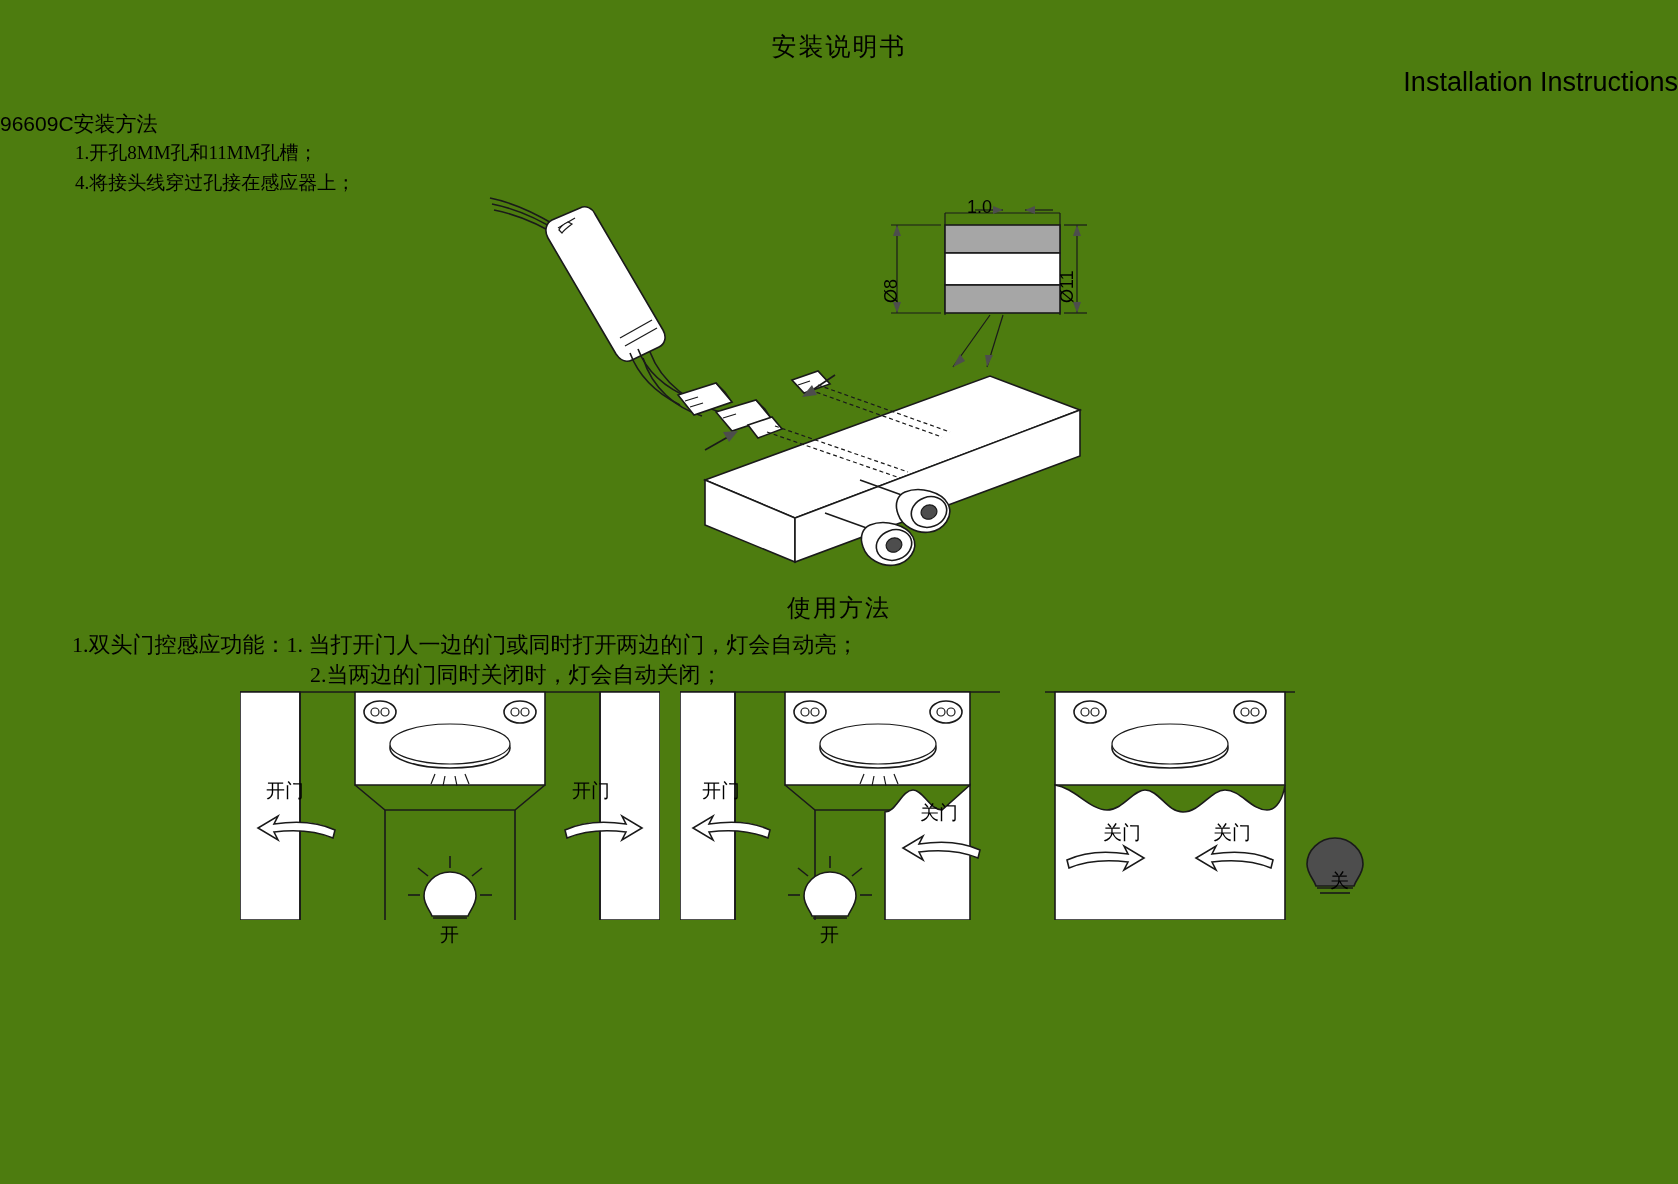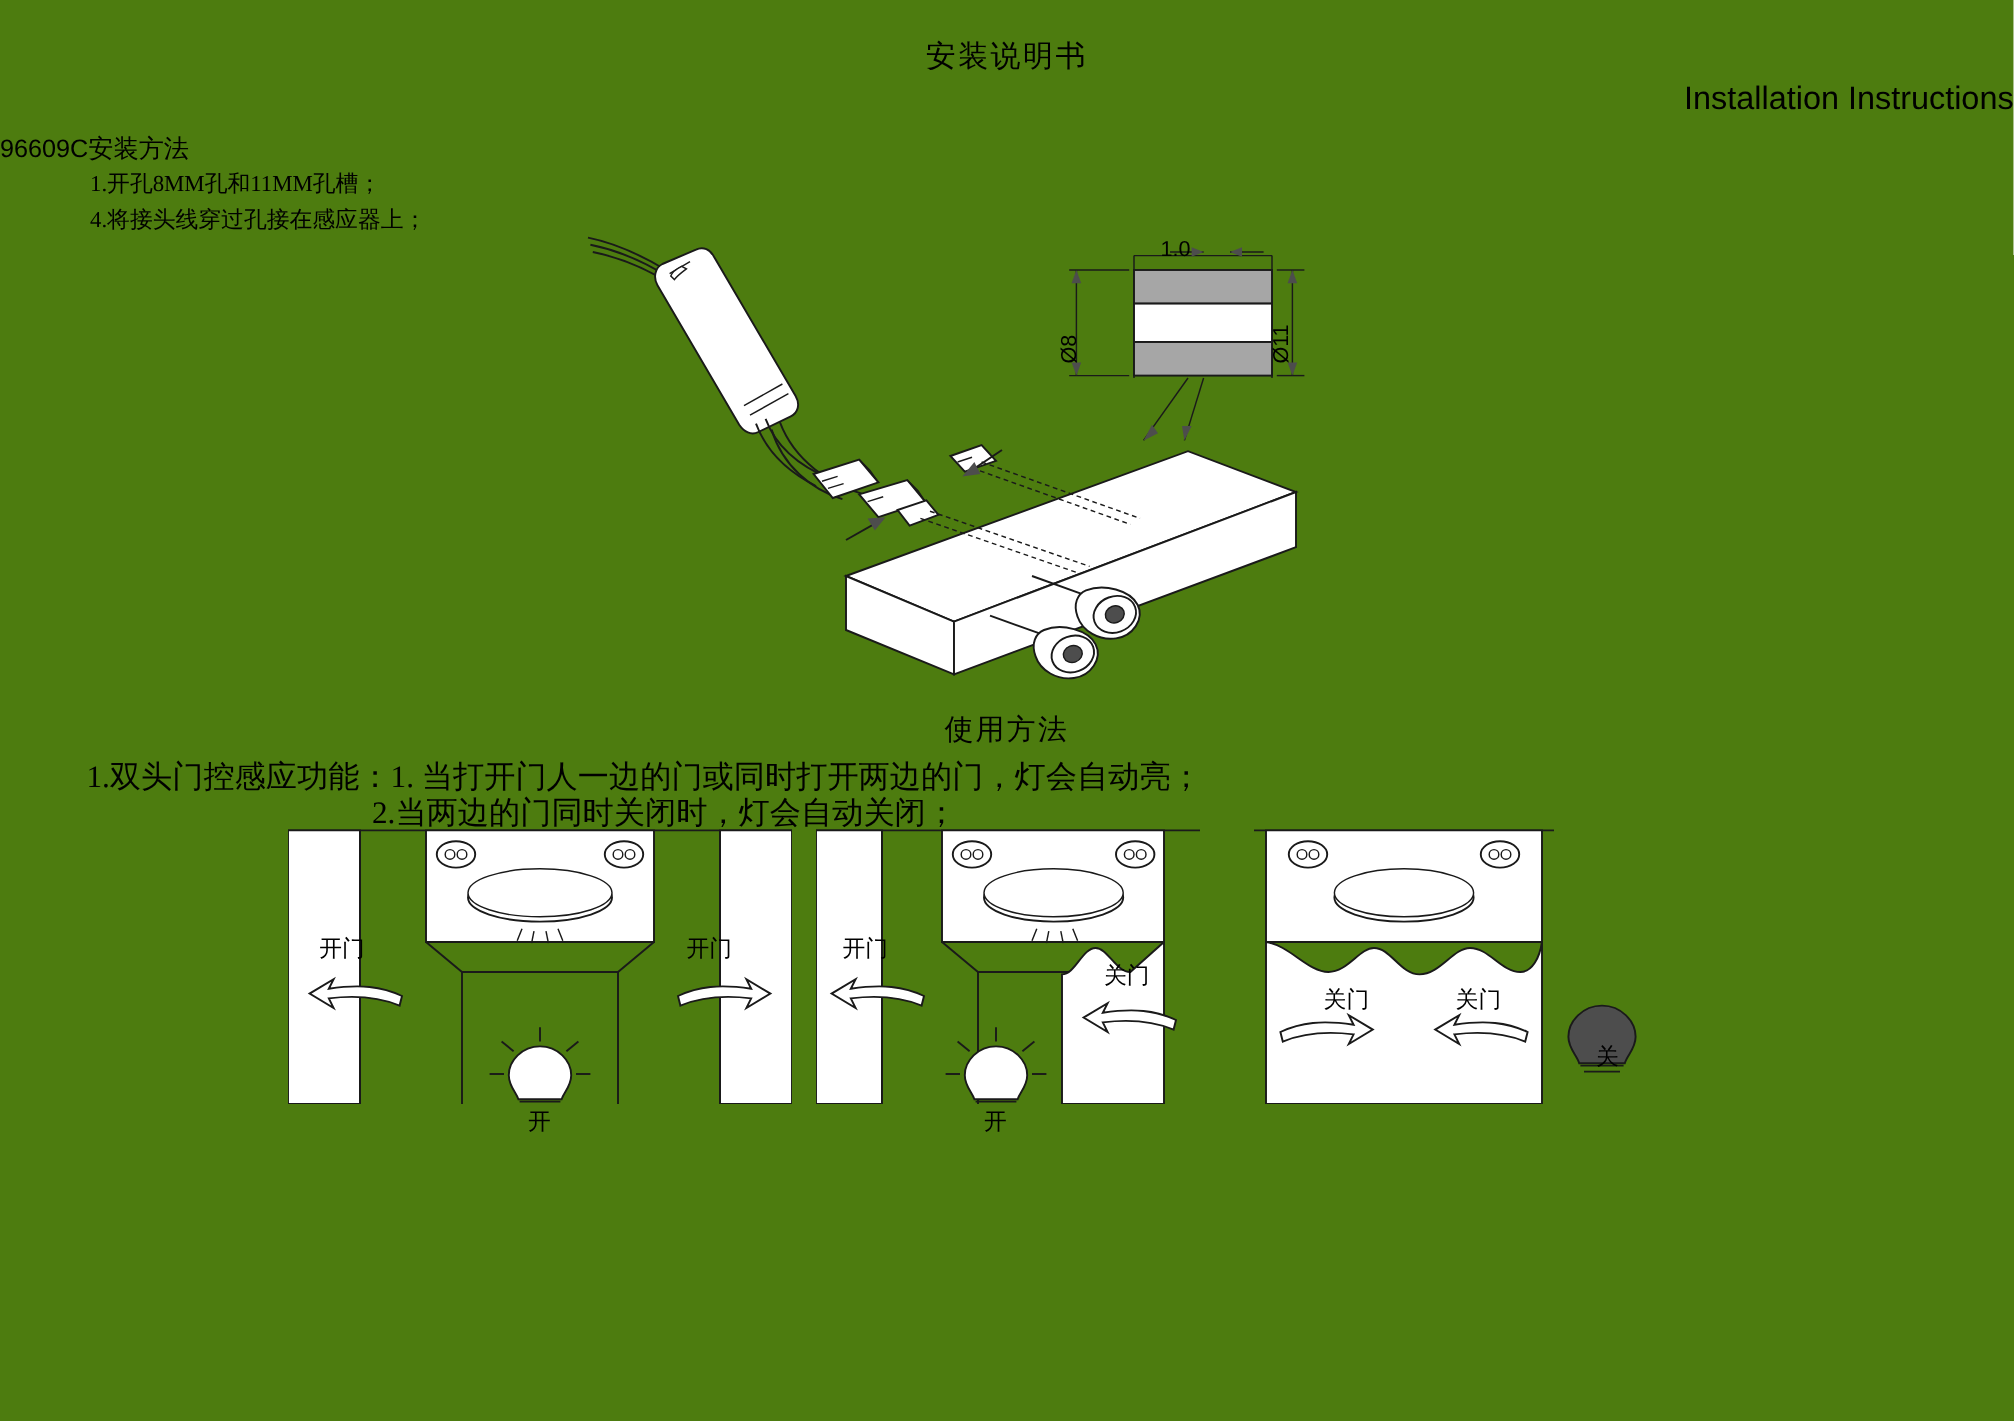--- a/index.html
+++ b/index.html
@@ -39,21 +39,21 @@
     font-family: "Liberation Serif", serif;
     white-space: nowrap;
   }
   .usage-title {
     font-size: 24px;
     letter-spacing: 2px;
     text-align: center;
     width: 100%;
   }
   .usage-line {
-    font-size: 26px;
+    font-size: 22px;
     font-family: "Liberation Serif", serif;
     white-space: nowrap;
   }
   .dim-label {
     font-size: 18px;
     font-family: "Liberation Sans", sans-serif;
   }
   .door-label {
     font-size: 19px;
     font-family: "Liberation Serif", serif;

